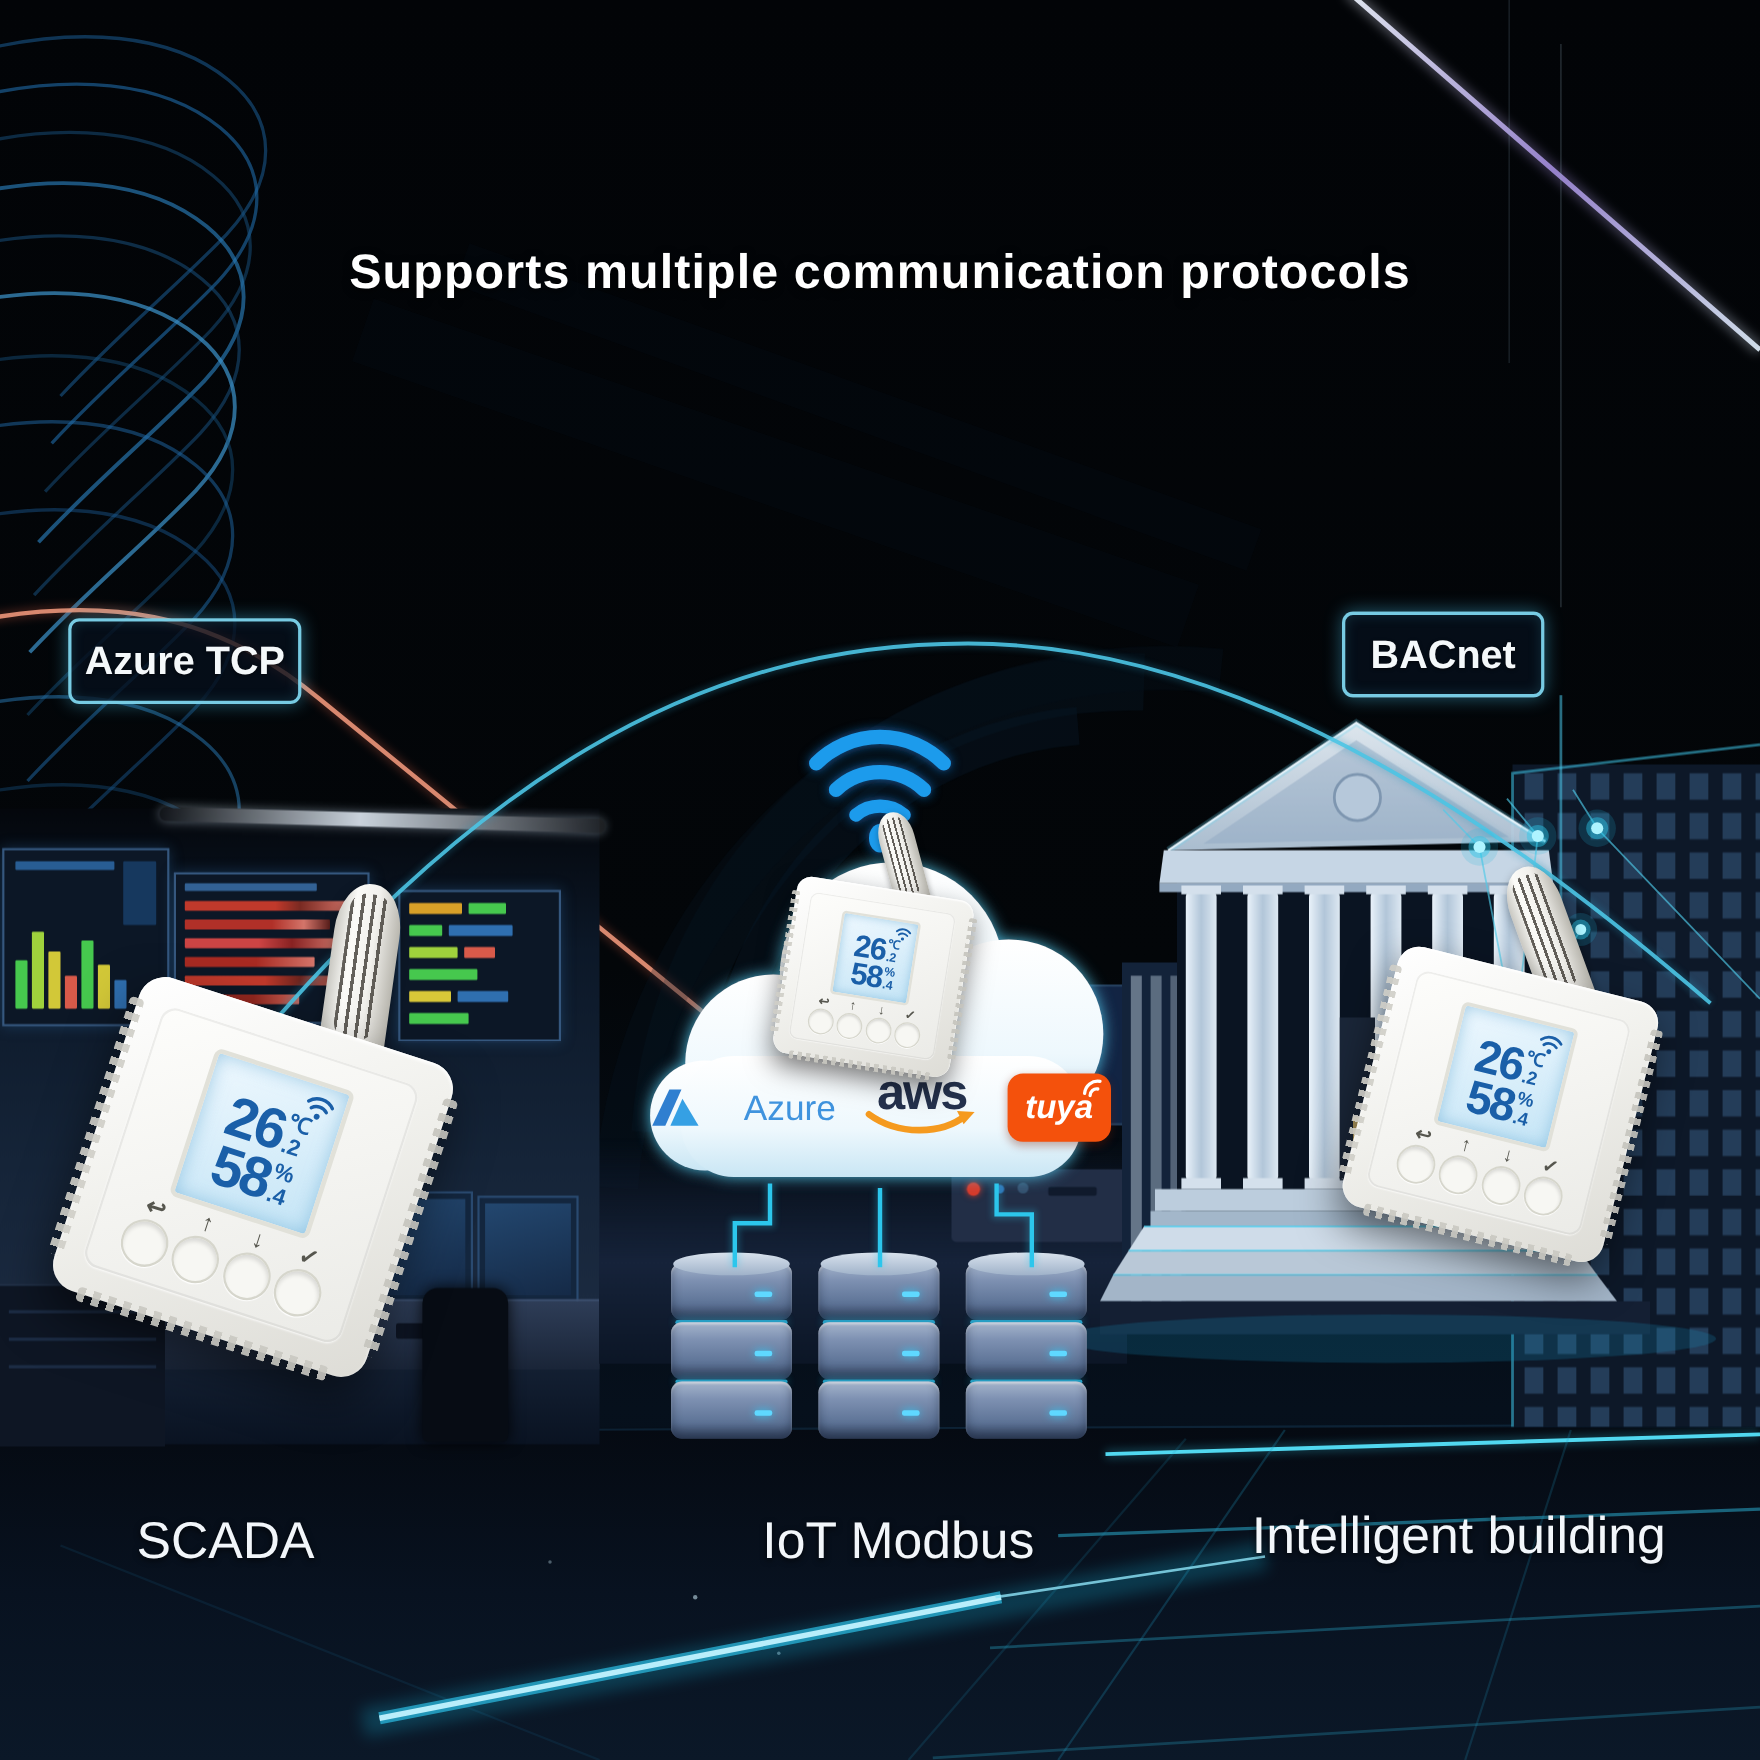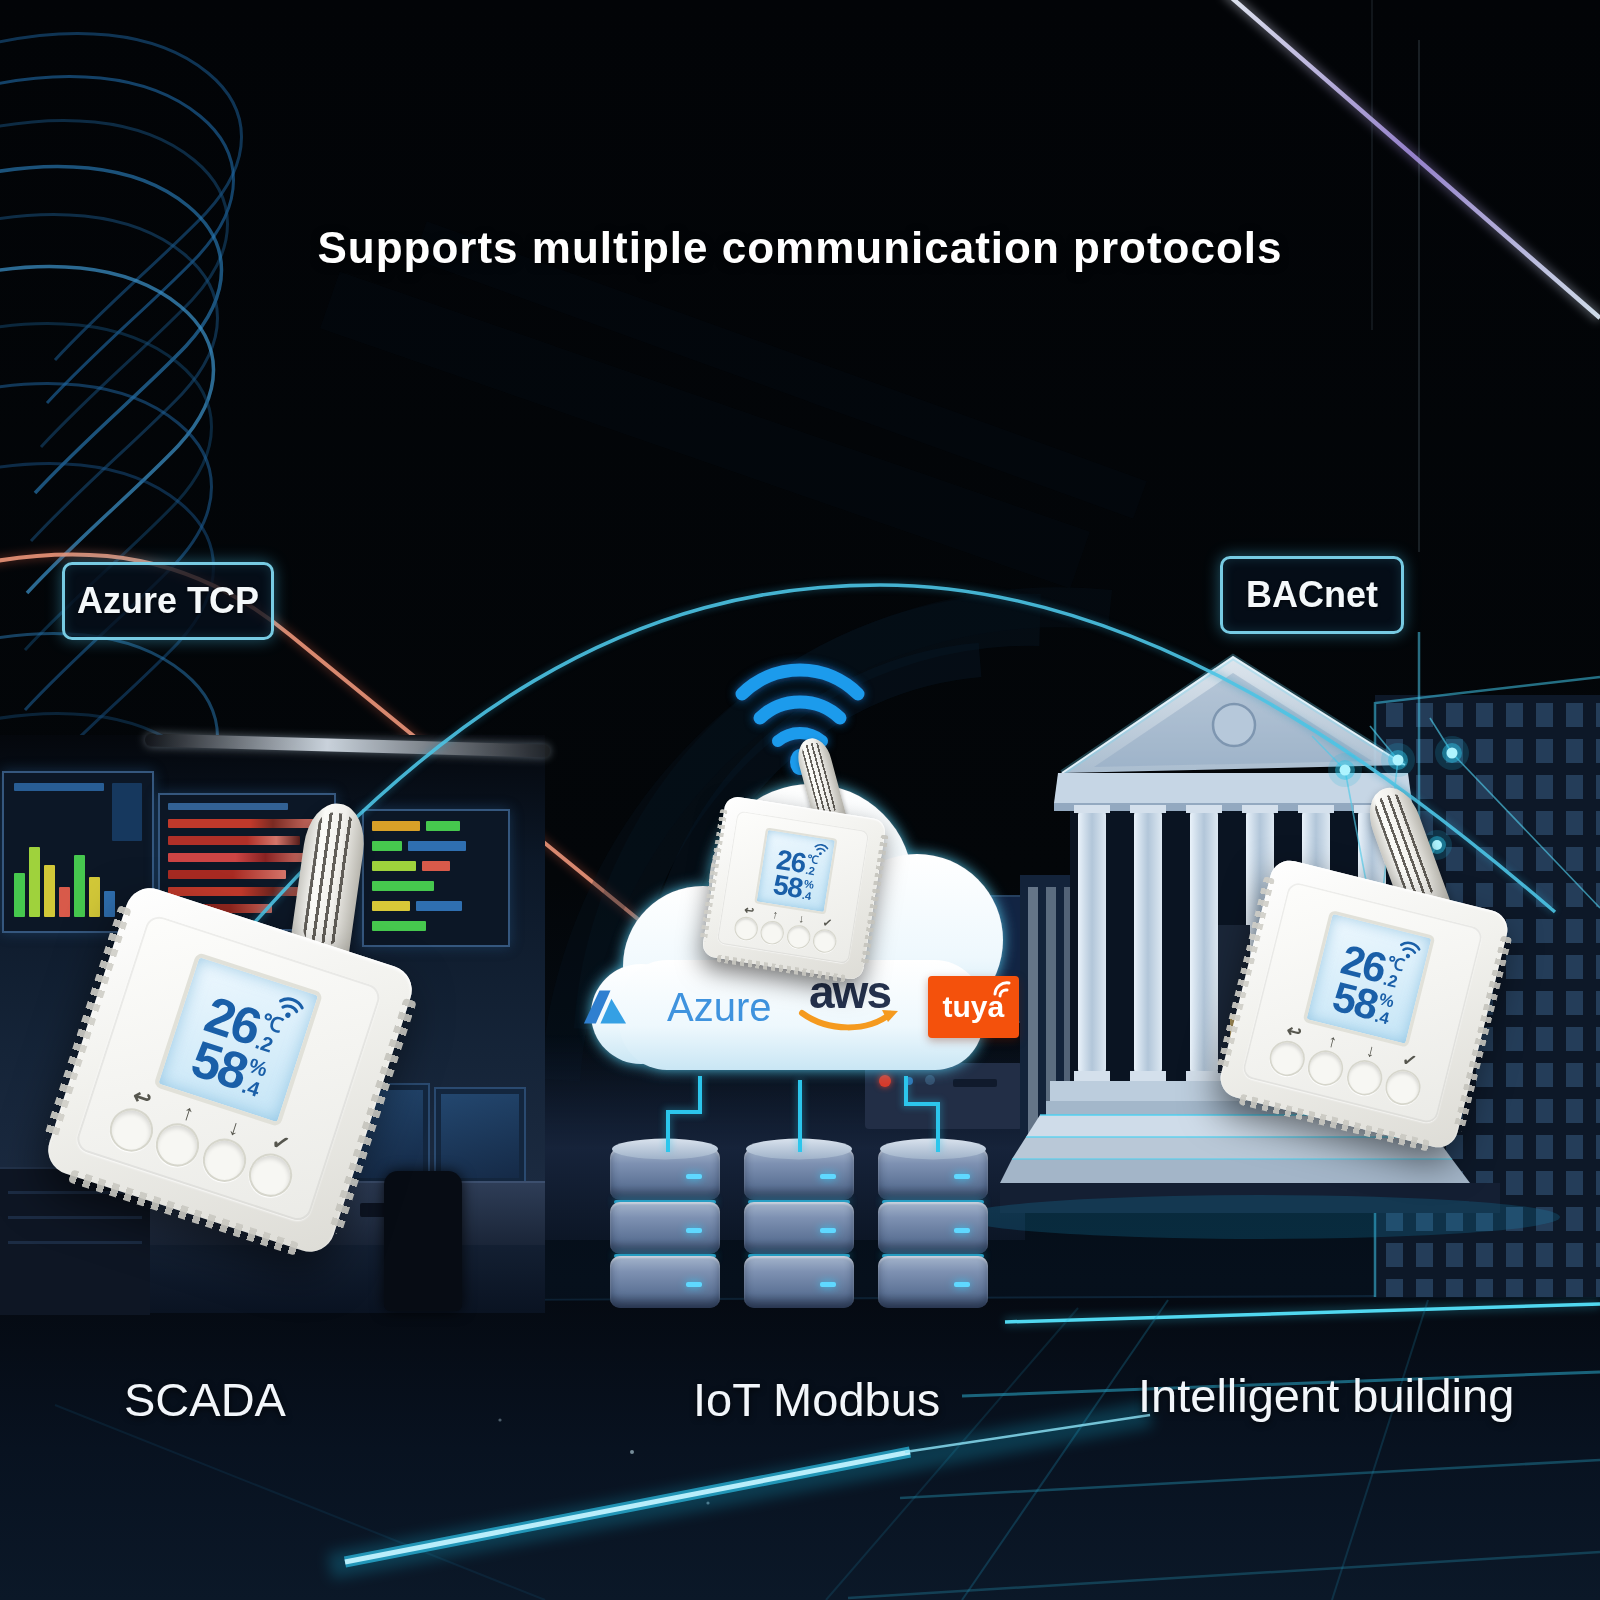--- a/index.html
+++ b/index.html
@@ -42,25 +42,25 @@
   .cab-line{height:3px;background:#1c2c44;margin:22px 8px 0 8px;}
   .dim-desk{background:linear-gradient(180deg,rgba(10,16,28,0),#16233a 55%,#0c1626);}
   .mon-dim{background:#15294a;border:2px solid #2a4668;opacity:.9;}
   .console{background:#222e46;border-radius:4px;}
   .dot{position:absolute;border-radius:50%;}
 
   
   .cloud-wrap{left:583px;top:768px;width:436px;height:330px;}
   .logo-row{position:absolute;left:0;top:208px;width:100%;display:flex;align-items:center;justify-content:center;gap:26px;}
   .azure{display:flex;align-items:center;gap:6px;}
-  .azure-text{font-size:40px;color:#3f93de;font-weight:400;letter-spacing:0;margin-left:34px;}
+  .azure-text{font-size:32px;color:#3f93de;font-weight:400;letter-spacing:0;margin-left:34px;}
   .aws{display:flex;flex-direction:column;align-items:center;margin-top:-6px;}
   .aws-text{font-size:46px;font-weight:700;color:#25324e;letter-spacing:-2px;line-height:.8;}
-  .tuya{width:94px;height:62px;background:#f4510c;border-radius:4px;display:flex;align-items:center;justify-content:center;
-    box-shadow:0 3px 8px rgba(120,30,0,.35);position:relative;}
+  .tuya{width:94px;height:62px;background:#f4510c;border-radius:14px;display:flex;align-items:center;justify-content:center;
+    box-shadow:0 3px 8px rgba(120,30,0,.35);position:relative;font-style:italic;}
   .tuya-text{color:#fff;font-size:30px;font-weight:700;letter-spacing:0;}
 
   
   .stack{width:110px;display:flex;flex-direction:column;}
   .srv{position:relative;height:52px;margin-top:-2px;border-radius:10px;
     background:linear-gradient(180deg,#a5b5cc 0%,#7e91b2 30%,#5d7396 72%,#3e4f6c 100%);
     box-shadow:inset 0 -6px 10px rgba(10,20,40,.45), inset 0 2px 2px rgba(255,255,255,.5);}
   .srv-cap{position:absolute;left:2px;right:2px;top:-12px;height:26px;border-radius:50%;
     background:linear-gradient(180deg,#d9e2ed,#9fb2c9);transform:scaleY(.8);}
   .srv-led{position:absolute;right:18px;top:26px;width:16px;height:5px;background:#5fd8ff;border-radius:2px;

